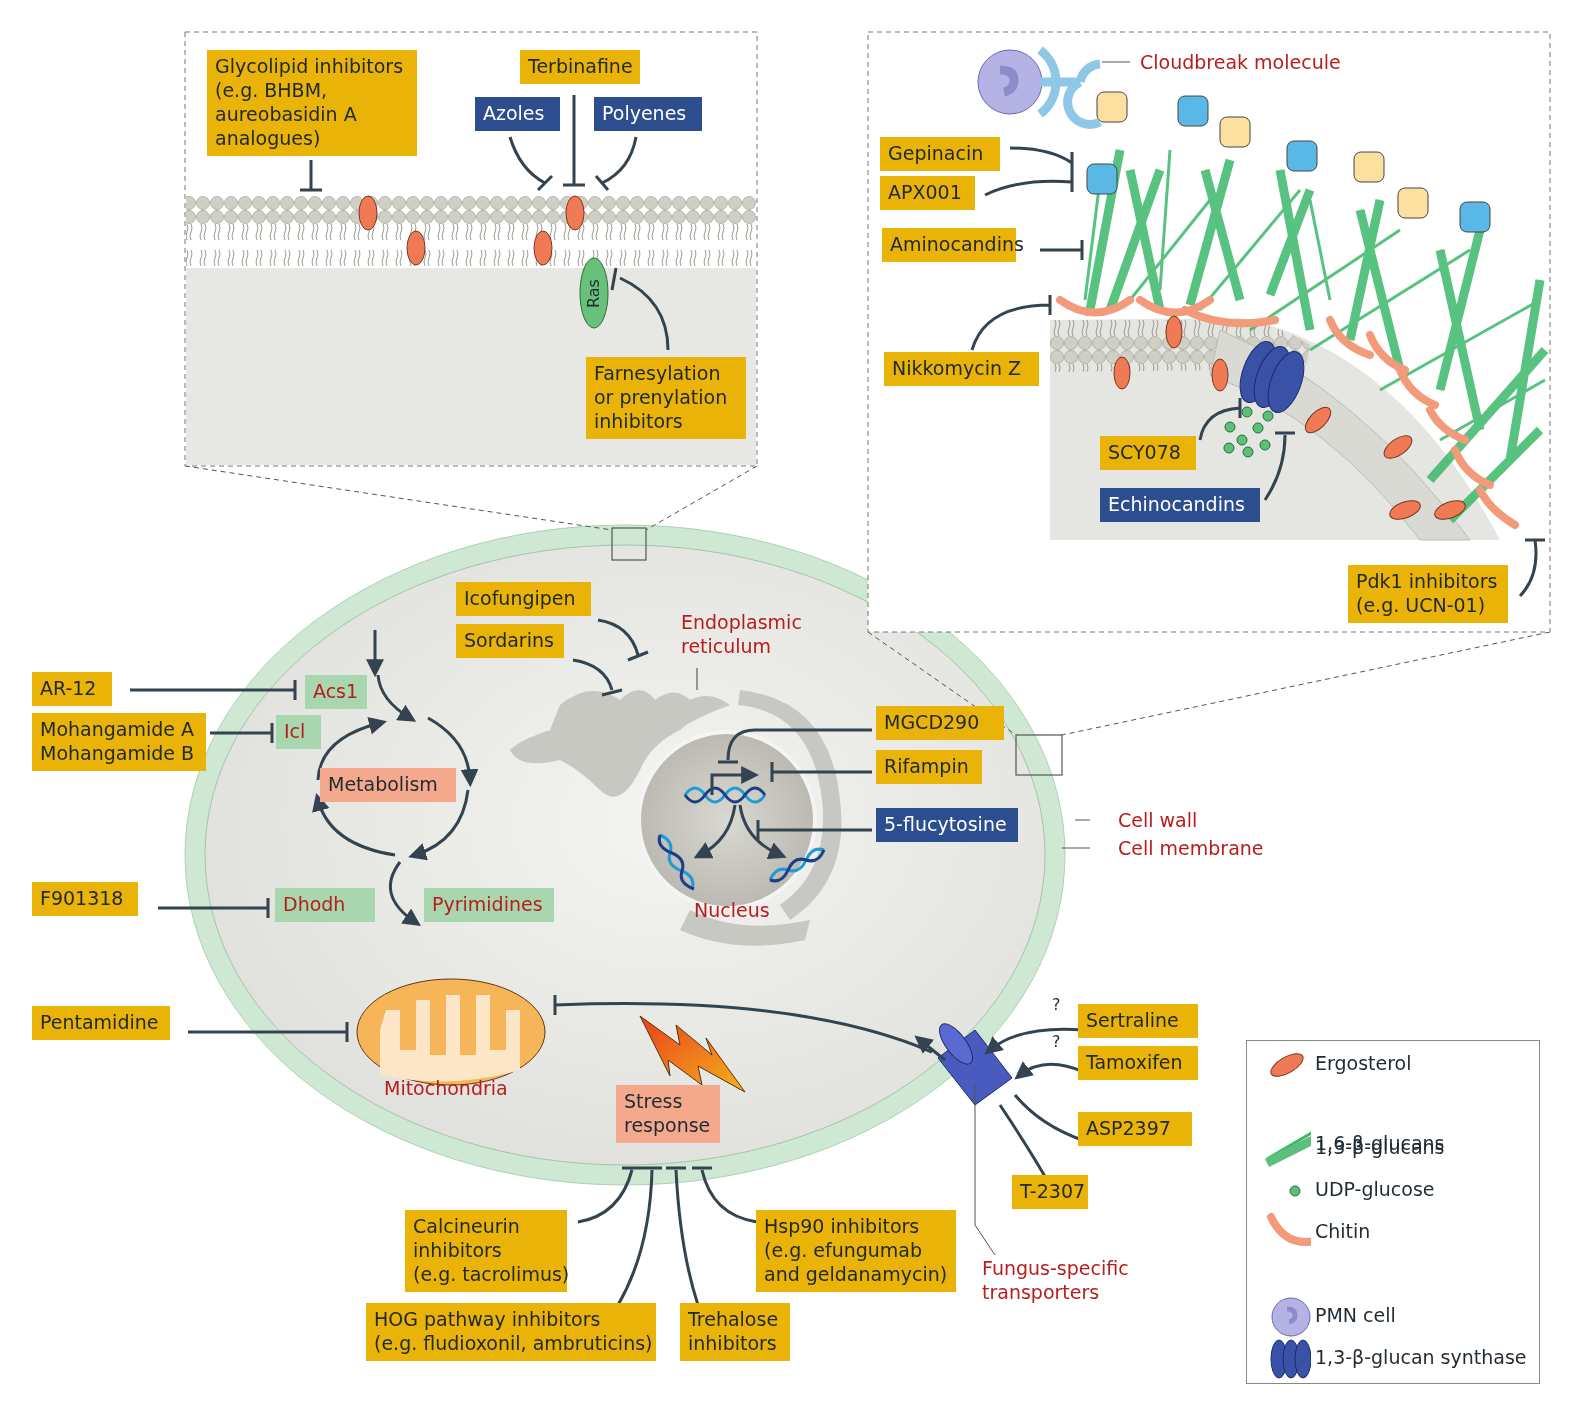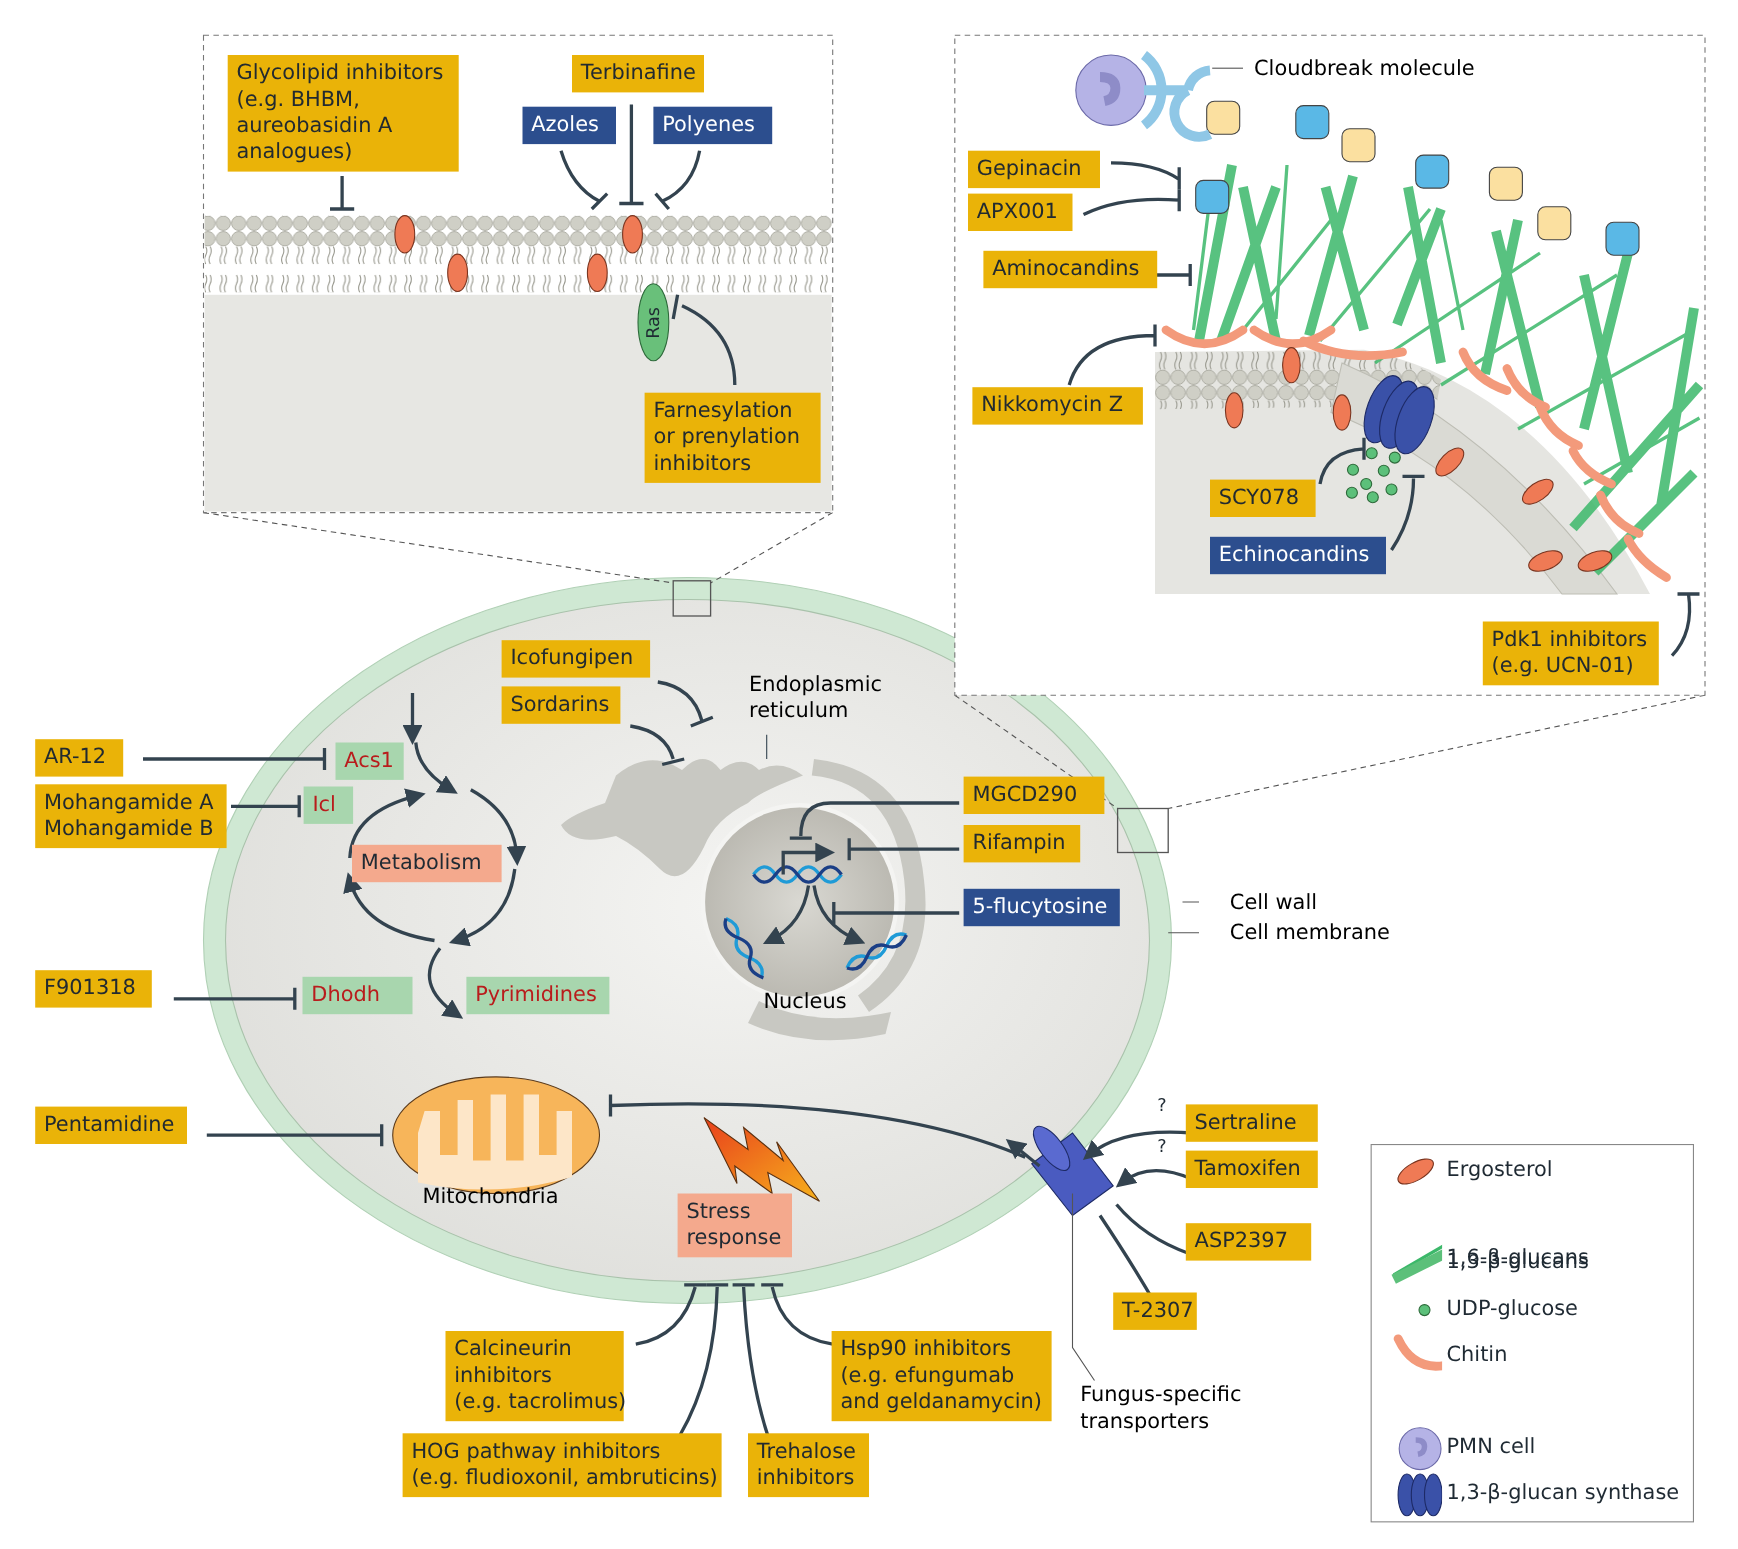--- a/index.html
+++ b/index.html
@@ -4,21 +4,21 @@
 <style>
   html, body { margin:0; padding:0; background:#ffffff; }
   body { width:1580px; height:1408px; position:relative; overflow:hidden;
          font-family:"DejaVu Sans", sans-serif; color:#1f2a33; }
   svg.stage { position:absolute; left:0; top:0; }
   .lbl { position:absolute; font-size:19px; line-height:24px; padding:4px 8px; box-sizing:border-box; white-space:pre; }
   .drug { background:#eab308; color:#222a30; }
   .drug-dark { background:#2c4e8e; color:#ffffff; }
   .target { background:#a8d6ae; color:#b91c1c; }
   .proc { background:#f4a98d; color:#1f2a33; }
-  .plain { background:transparent; color:#000000; padding:0; }
+  .plain { background:transparent; color:#b91c1c; padding:0; }
   .legend { position:absolute; left:1246px; top:1040px; width:294px; height:344px; border:1px solid #888; box-sizing:border-box; background:#fff; }
   .leg-row { position:absolute; left:0; width:290px; height:40px; }
   .leg-text { position:absolute; left:68px; top:6px; font-size:19px; line-height:24px; white-space:pre; }
   .leg-icon { position:absolute; left:8px; top:0; width:56px; height:40px; }
   .q { position:absolute; font-size:16px; }
   .ras-text { position:absolute; font-size:16px; transform:rotate(-90deg); transform-origin:center; }
 </style>
 </head>
 <body>
 
@@ -226,21 +226,21 @@
 <div class="lbl drug-dark" style="left:475px;top:97px;width:85px;height:34px;">Azoles</div>
 <div class="lbl drug-dark" style="left:594px;top:97px;width:108px;height:34px;">Polyenes</div>
 <div class="lbl drug" style="left:586px;top:357px;width:160px;height:82px;">Farnesylation
 or prenylation
 inhibitors</div>
 <div class="ras-text" style="left:580px;top:282px;width:30px;height:22px;">Ras</div>
 
 <div class="lbl plain" style="left:1140px;top:50px;">Cloudbreak molecule</div>
 <div class="lbl drug" style="left:880px;top:137px;width:120px;height:34px;">Gepinacin</div>
 <div class="lbl drug" style="left:880px;top:176px;width:95px;height:34px;">APX001</div>
-<div class="lbl drug" style="left:882px;top:228px;width:158px;height:34px;margin-left:12px;">Aminocandins</div>
+<div class="lbl drug" style="left:882px;top:228px;width:134px;height:34px;">Aminocandins</div>
 <div class="lbl drug" style="left:884px;top:352px;width:155px;height:34px;">Nikkomycin Z</div>
 <div class="lbl drug" style="left:1100px;top:436px;width:96px;height:34px;">SCY078</div>
 <div class="lbl drug-dark" style="left:1100px;top:488px;width:160px;height:34px;">Echinocandins</div>
 <div class="lbl drug" style="left:1348px;top:565px;width:160px;height:58px;">Pdk1 inhibitors
 (e.g. UCN-01)</div>
 
 <div class="lbl drug" style="left:32px;top:672px;width:80px;height:34px;">AR-12</div>
 <div class="lbl drug" style="left:32px;top:713px;width:174px;height:58px;">Mohangamide A
 Mohangamide B</div>
 <div class="lbl drug" style="left:32px;top:882px;width:106px;height:34px;">F901318</div>

